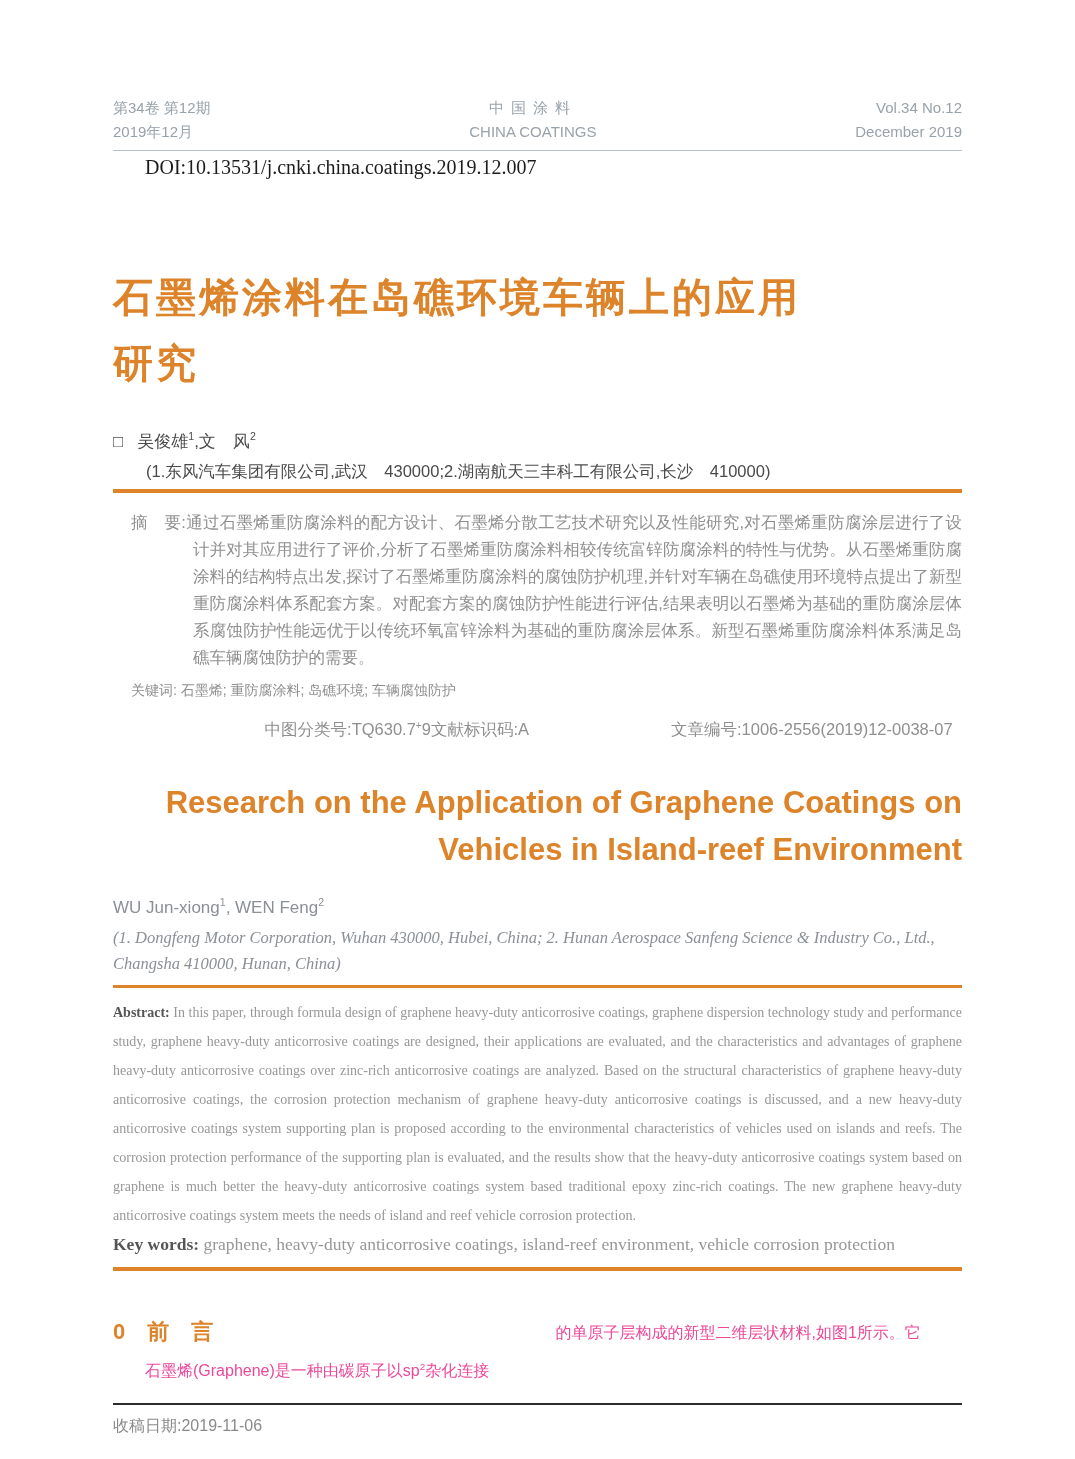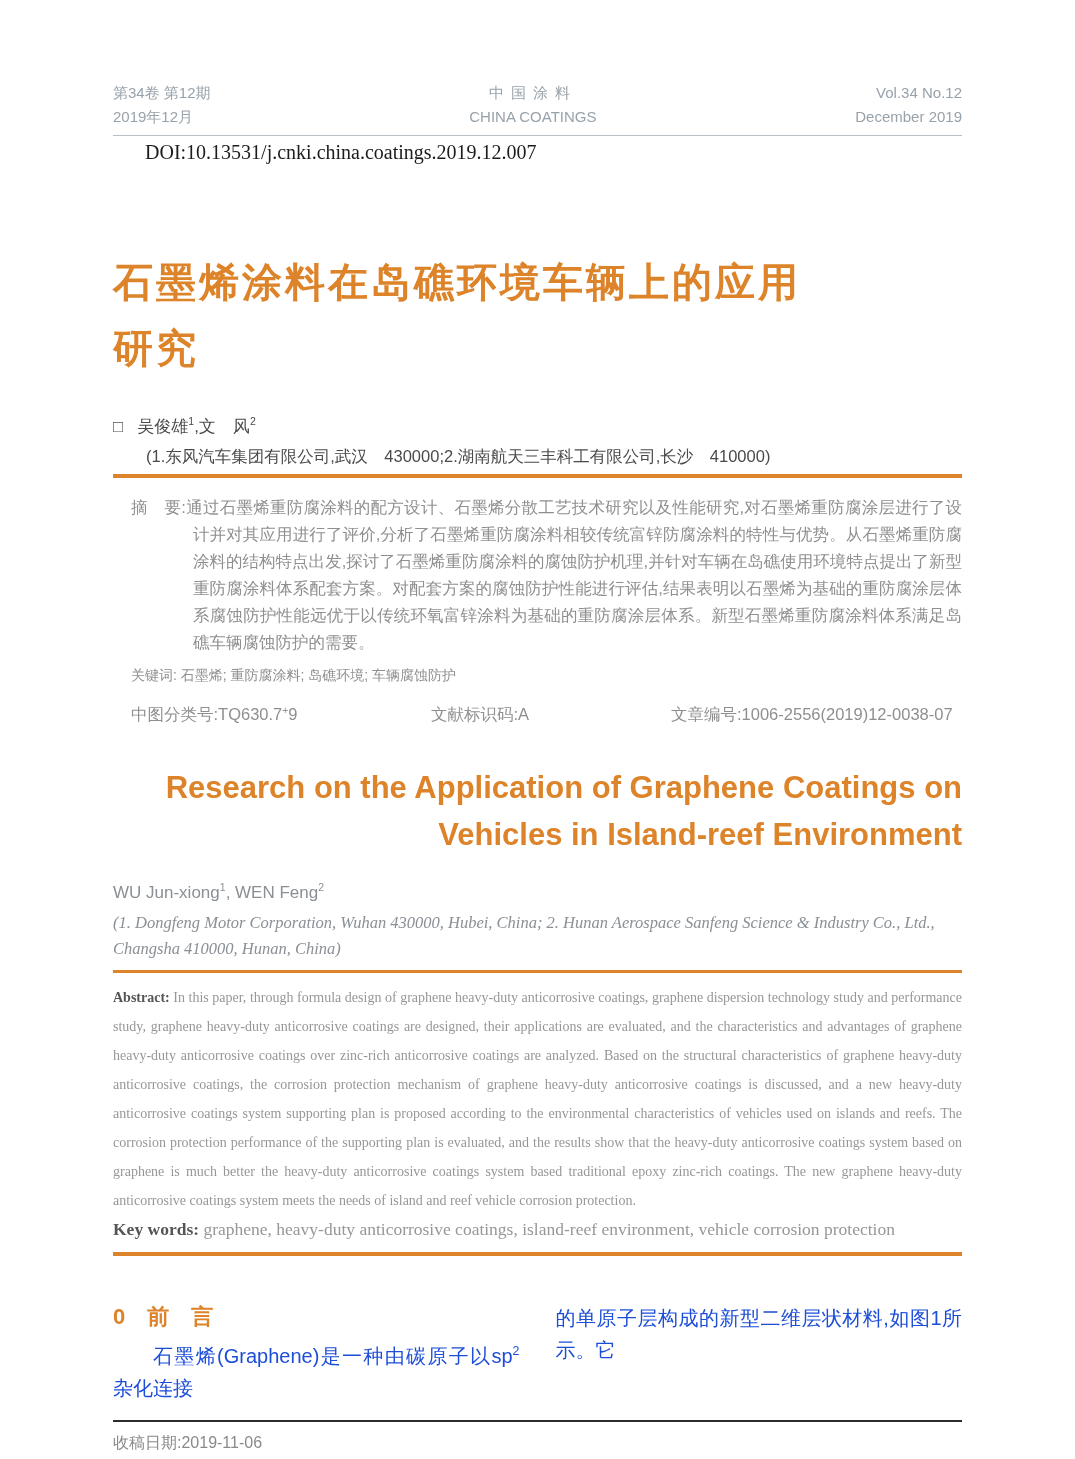--- a/index.html
+++ b/index.html
@@ -17,21 +17,21 @@
     background:#fff;
     display:flex;flex-direction:column;
     overflow:hidden;
     font-family:"Liberation Sans",sans-serif;
     color:#222;
   }
   sup{font-size:0.62em;vertical-align:super;line-height:0;}
 
   
   .jheader{
-    padding-top:33px;padding-bottom:6px;
+    padding-top:48px;padding-bottom:6px;
     display:flex;justify-content:space-between;align-items:flex-end;
     color:var(--header-gray);
     font-size:15px;line-height:24px;
     border-bottom:1px solid #b9c0c5;
   }
   .jh-left{text-align:left;}
   .jh-center{text-align:center;}
   .jh-center .jh-cn{letter-spacing:7px;}
   .jh-right{text-align:right;margin-top:48px;}
 
@@ -78,21 +78,21 @@
     margin-top:6px;margin-left:18px;
     color:var(--body-gray);
     font-size:14px;line-height:27px;
   }
   .clc-row{
     margin-top:12px;margin-left:18px;
     display:flex;
     color:var(--body-gray);
     font-size:16.5px;line-height:27px;
   }
-  .clc-item:nth-child(1){width:300px;}
+  .clc-item:nth-child(1){width:300px;text-align:right;}
   .clc-item:nth-child(2){width:240px;}
 
   
   .title-en{
     margin-top:36px;
     color:var(--accent);
     font-size:31px;line-height:47px;
     font-weight:bold;
     text-align:right;
   }
@@ -127,21 +127,21 @@
     display:flex;gap:36px;
   }
   .col{flex:1 1 0;}
   .sec-head{
     color:var(--accent);
     font-size:22px;line-height:30px;font-weight:bold;
   }
   .sec-num{margin-right:22px;}
   .body-p{
     margin-top:8px;
-    font-size:20px;line-height:32px;color:#1d4ed8;
+    font-size:16px;line-height:32px;color:#ec4899;
     text-align:justify;
   }
   .body-p.indent{text-indent:2em;}
   .right-p{margin-top:0;}
   .right-p .bline{display:block;}
 
   
   .footnote{
     margin-top:16px;
     border-top:2px solid #2c2c2c;

